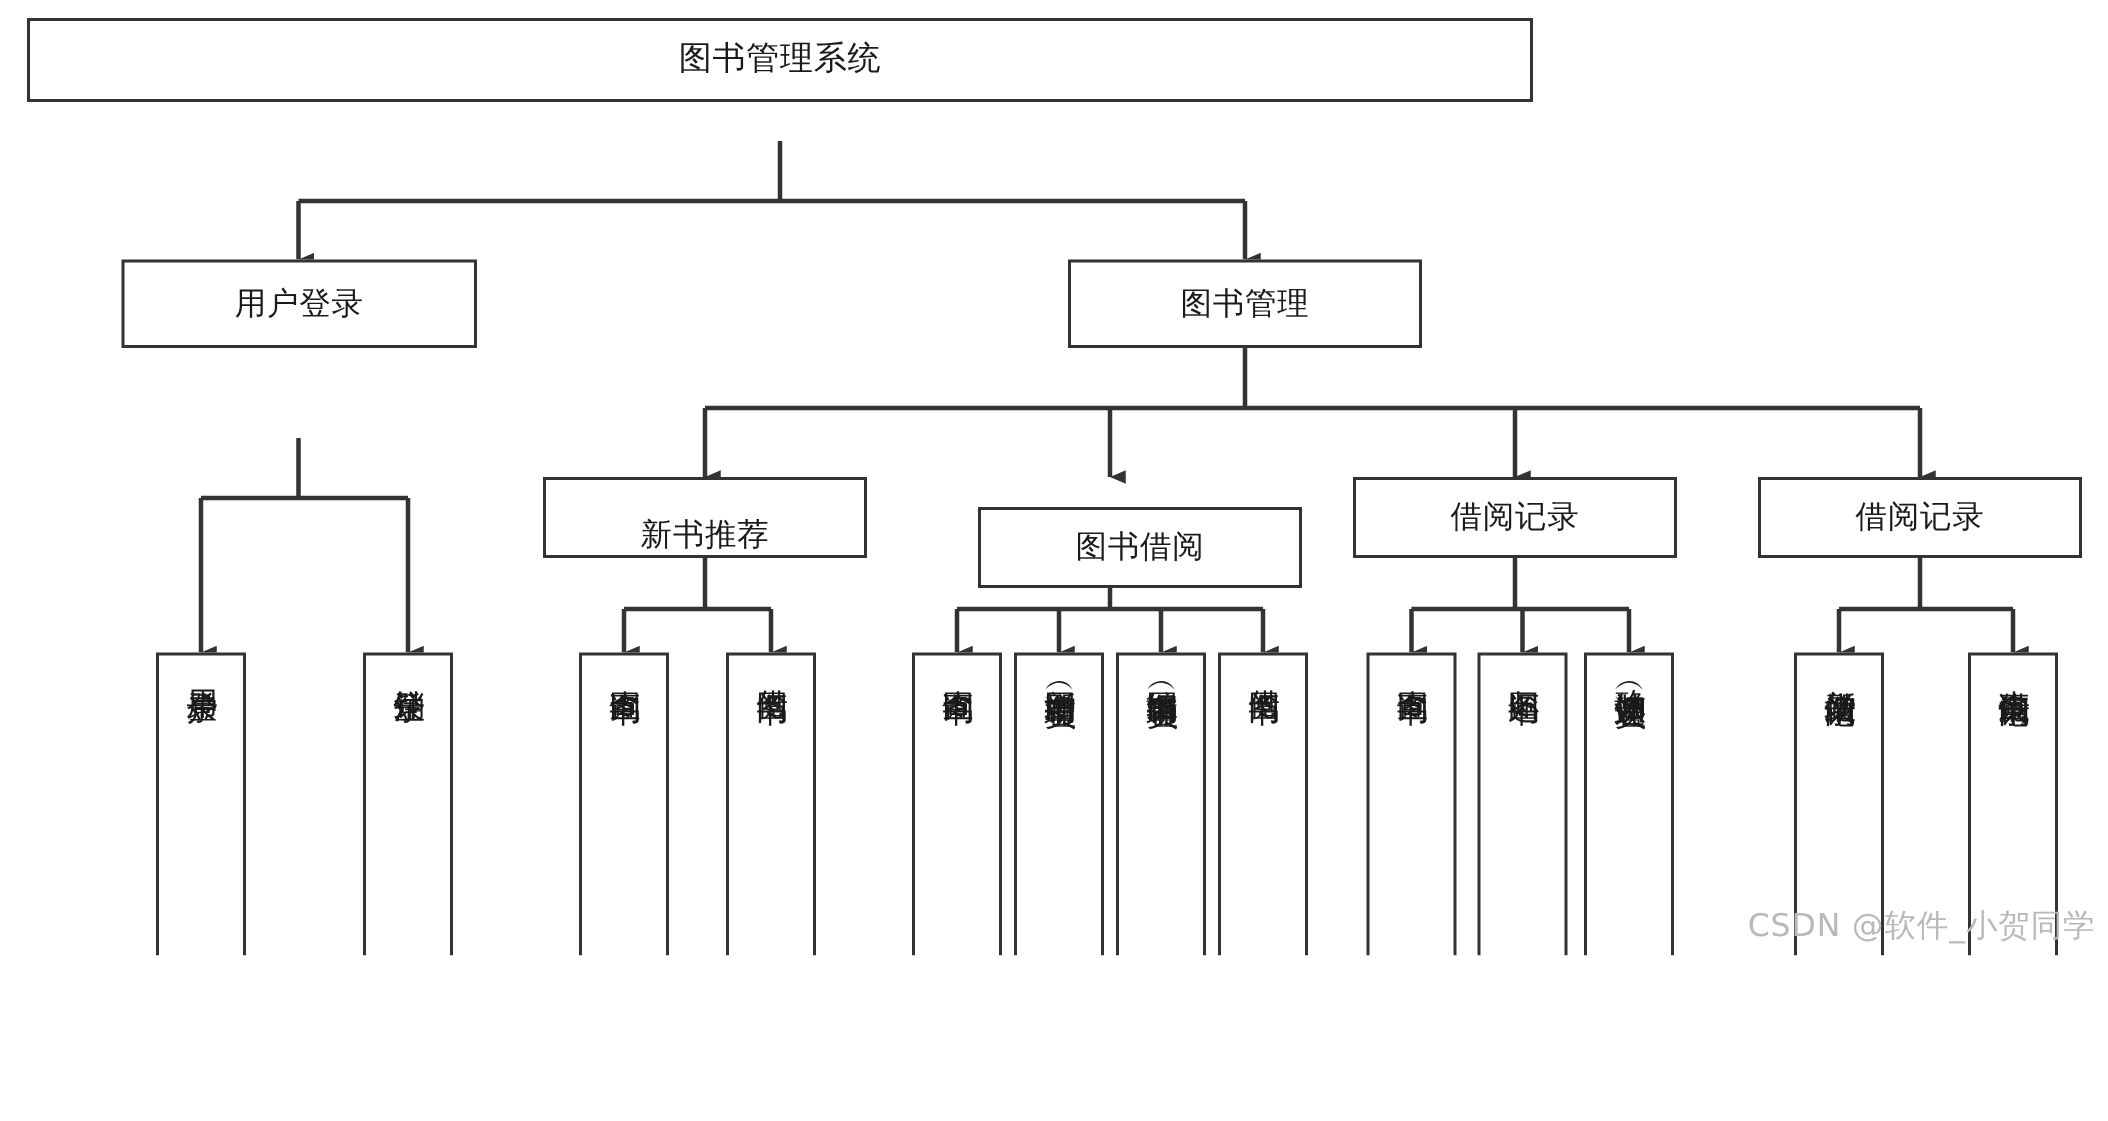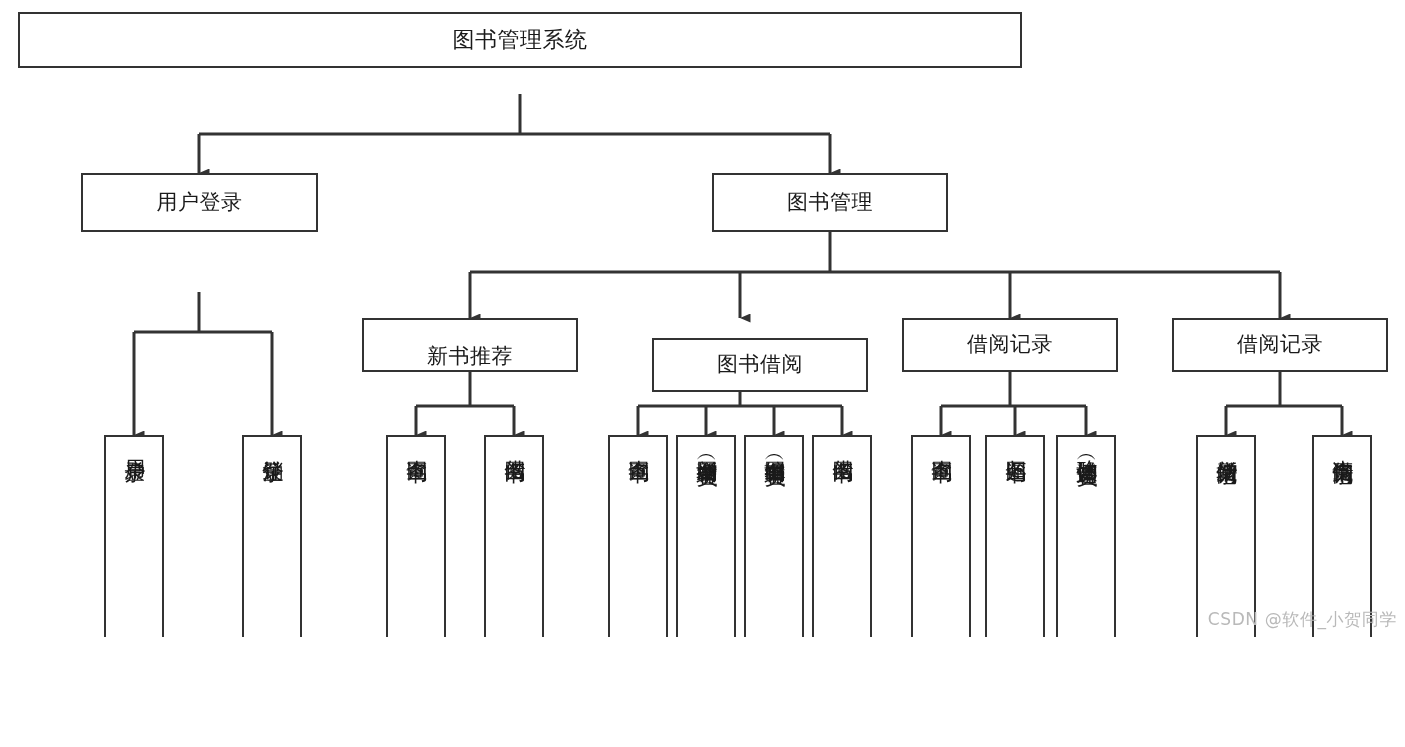--- a/index.html
+++ b/index.html
@@ -62,21 +62,21 @@
     text-orientation: upright;
     font-size: 21px;
     line-height: 1.04;
     letter-spacing: 1px;
     white-space: nowrap;
   }
   #watermark {
     position: absolute;
     right: 8px;
     bottom: 6px;
-    font-size: 17px;
+    font-size: 21px;
     color: #b9b9b9;
     letter-spacing: 0.6px;
     z-index: 5;
     white-space: nowrap;
     font-family: "DejaVu Sans", "Liberation Sans", sans-serif;
   }
 </style>
 </head>
 <body>
 

